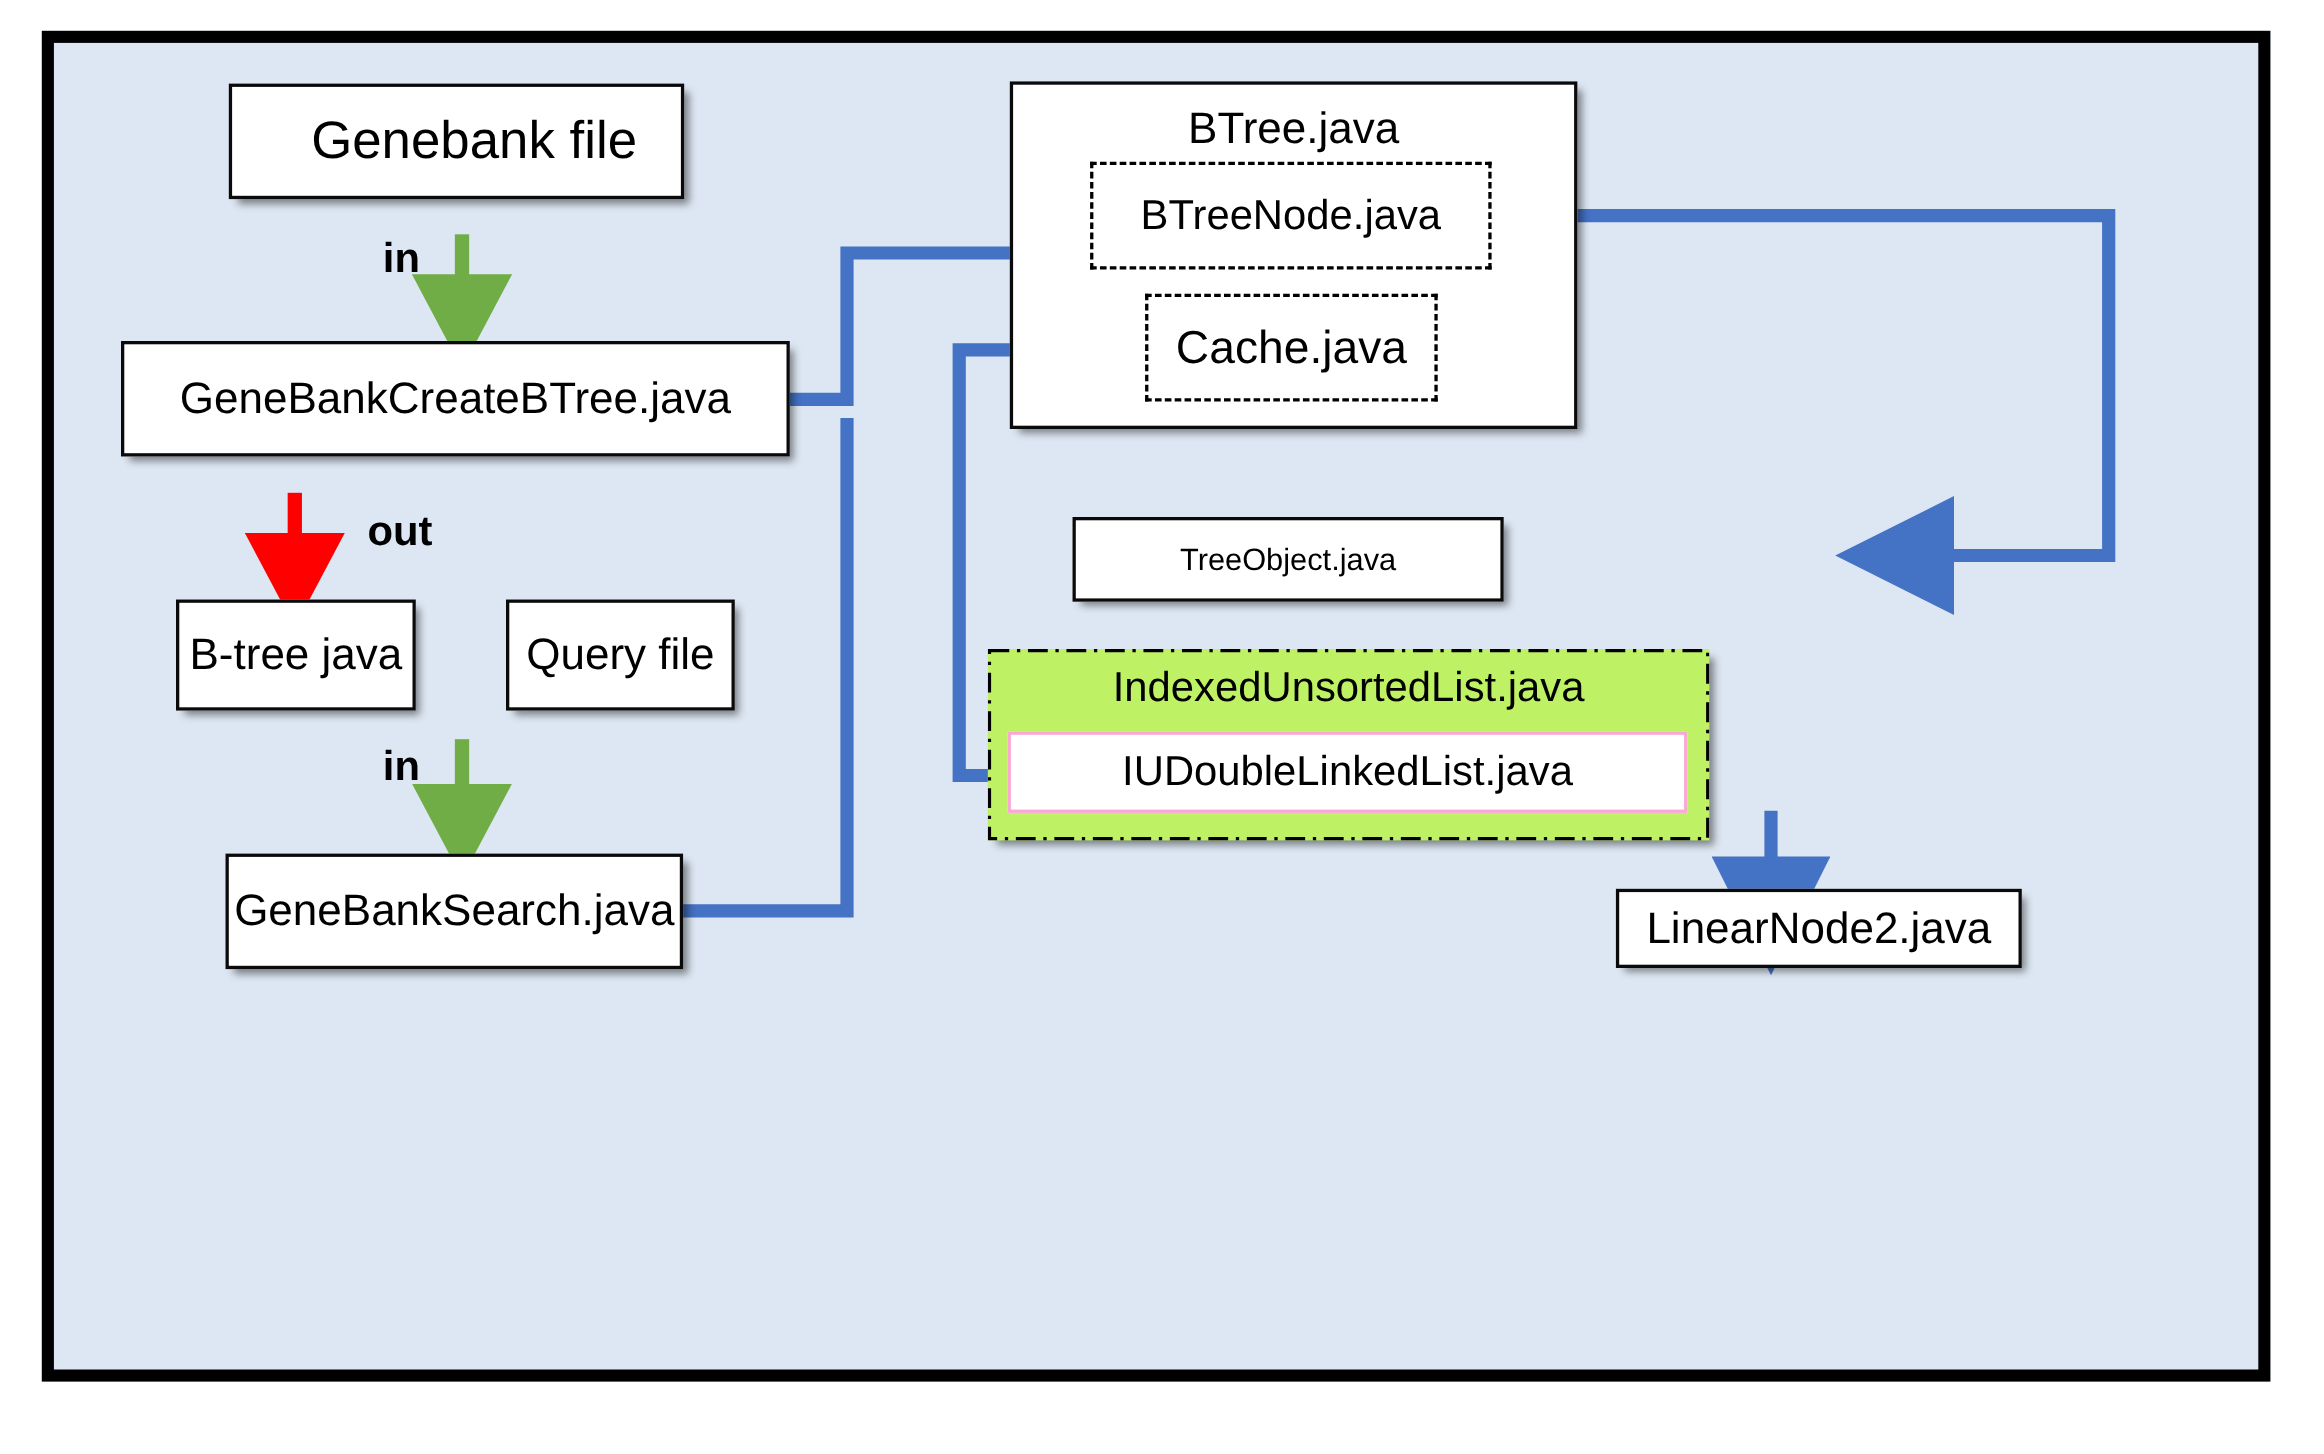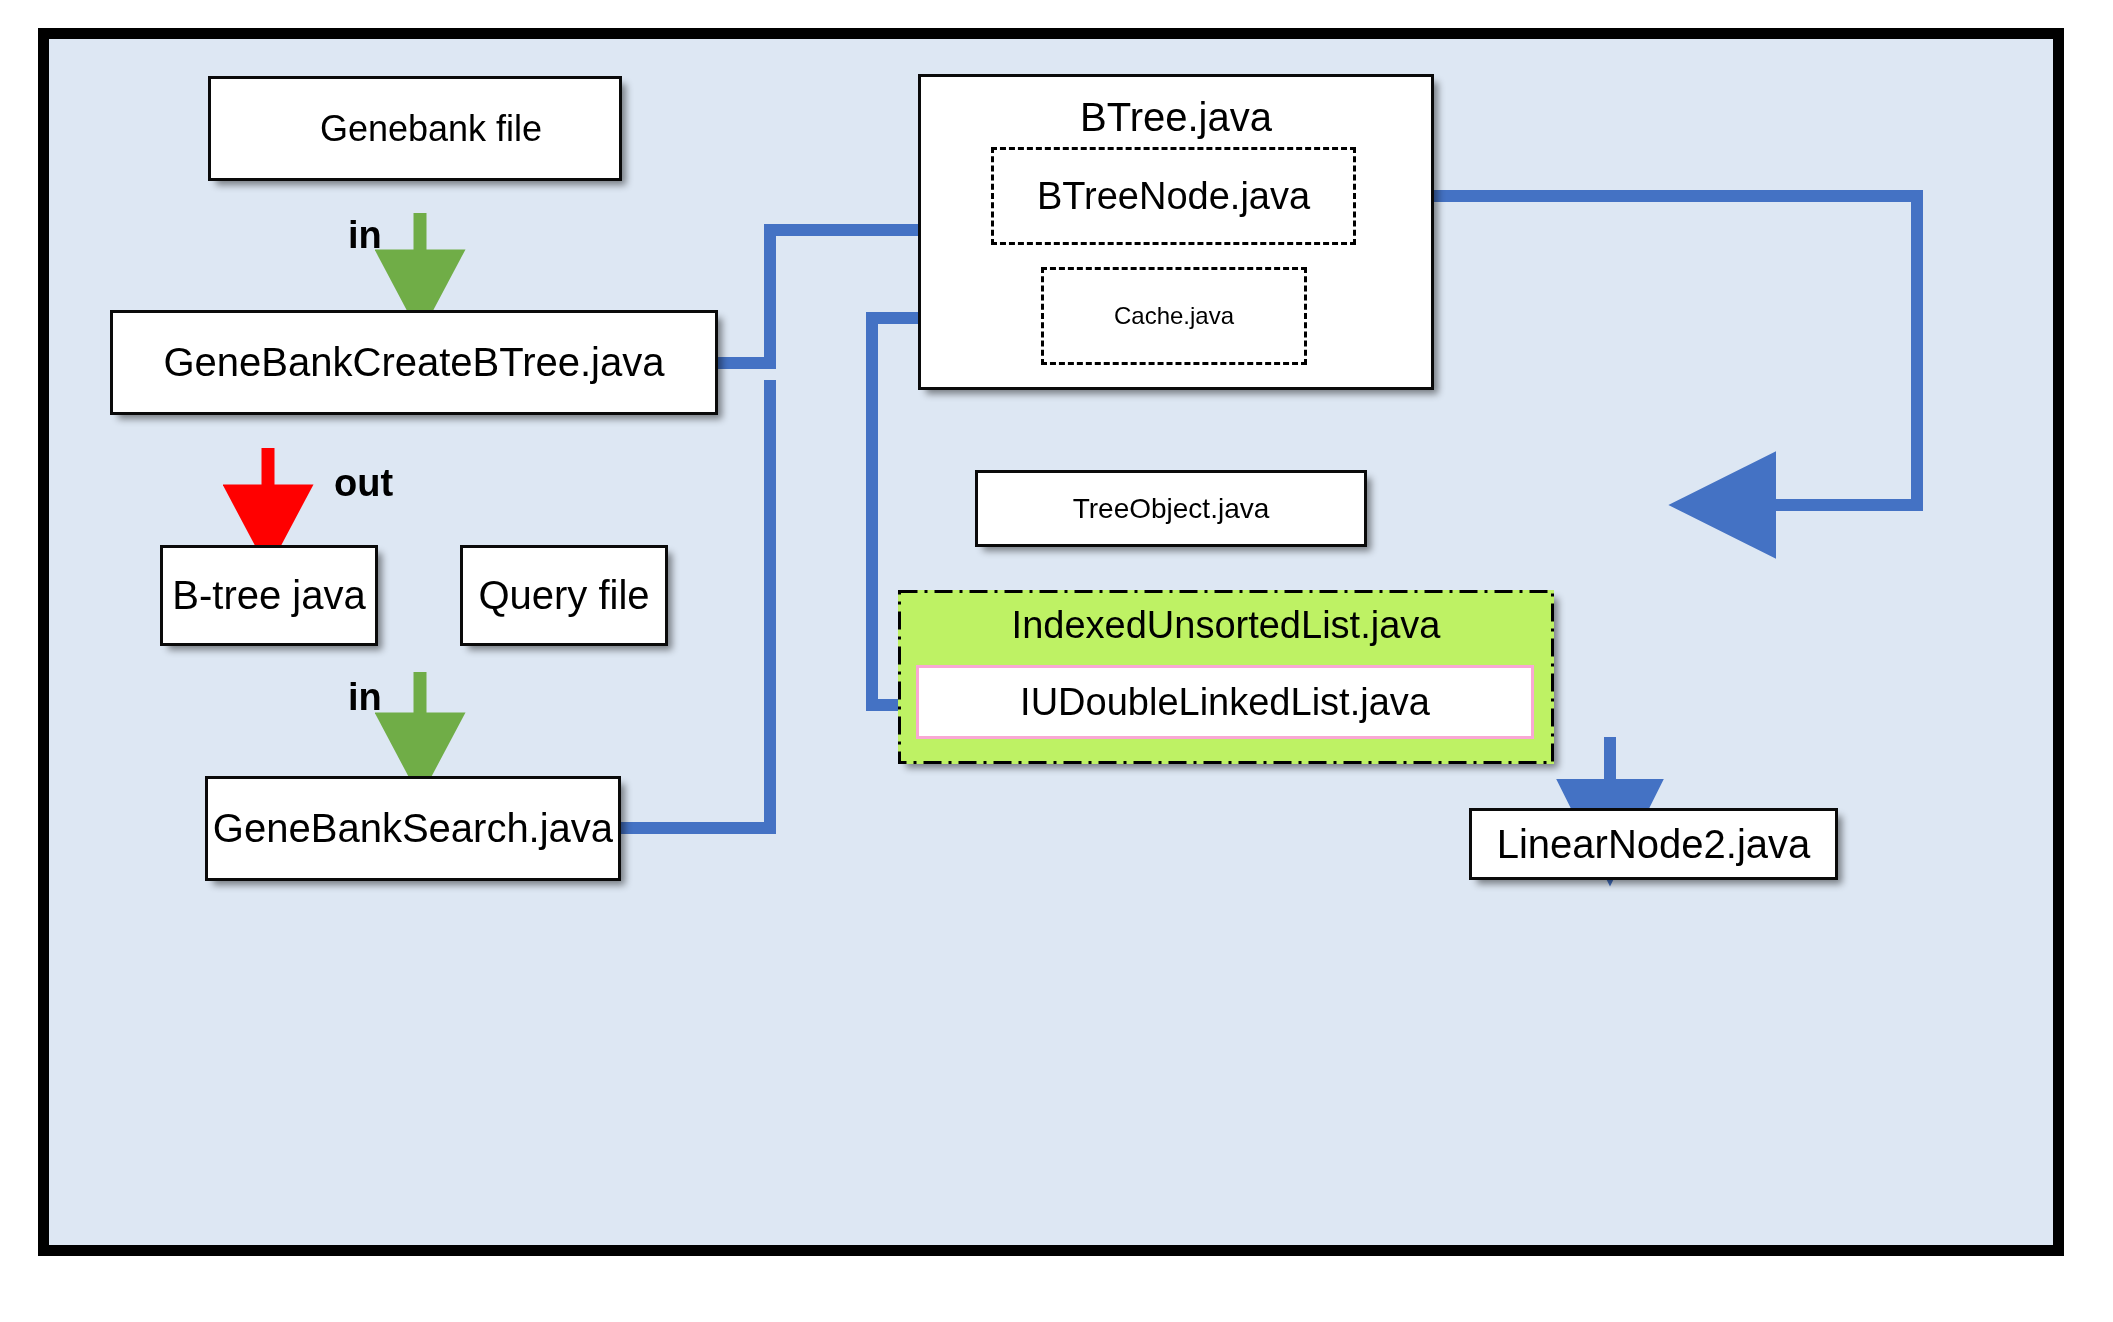--- a/index.html
+++ b/index.html
@@ -96,21 +96,21 @@
 
     <path d="M 1330 318 L 872 318 L 872 705 L 1000 705" fill="none" stroke="#4472c4" stroke-width="12" stroke-linejoin="miter" marker-end="url(#bluearrow)"></path>
 
     <path d="M 1357 196 L 1917 196 L 1917 505 L 1750 505" fill="none" stroke="#4472c4" stroke-width="12" stroke-linejoin="miter" marker-end="url(#bluearrow)"></path>
 
     <path d="M 1610 737 L 1610 805" fill="none" stroke="#4472c4" stroke-width="12" marker-end="url(#bluearrow)"></path>
 
     <path d="M 290 153 q 4 -5 8 0 t 8 0 t 8 0 t 8 0 t 8 0 t 8 0 t 8 0 t 8 0 t 8 0 t 8 0 t 8 0 t 8 0 t 8 0 t 8 0 t 8 0 t 8 0 t 8 0 t 8 0 t 8 0 t 8 0 t 8 0 t 8 0" fill="none" stroke="#e03b3b" stroke-width="2.4"></path>
   </svg>
 
-  <div class="box" style="left:208px;top:76px;width:414px;height:105px;font-size:36px;padding-left:32px;">
+  <div class="box" style="left:208px;top:76px;width:414px;height:105px;font-size:48px;padding-left:32px;">
     <span>Genebank file</span>
   </div>
 
   <div class="lbl" style="left:348px;top:214px;font-size:38px;">
     <span>in</span>
   </div>
 
   <div class="box" style="left:110px;top:310px;width:608px;height:105px;font-size:40px;">
     <span>GeneBankCreateBTree.java</span>
   </div>
@@ -135,21 +135,21 @@
     <span>GeneBankSearch.java</span>
   </div>
 
   <div class="box" style="left:918px;top:74px;width:516px;height:316px;display:block;">
     <div class="title-in-box" style="top:18px;font-size:40px;">BTree.java</div>
 
     <div class="box-dashed" style="left:70px;top:70px;width:365px;height:98px;font-size:38px;">
       <span>BTreeNode.java</span>
     </div>
 
-    <div class="box-dashed" style="left:120px;top:190px;width:266px;height:98px;font-size:24px;">
+    <div class="box-dashed" style="left:120px;top:190px;width:266px;height:98px;font-size:42px;">
       <span>Cache.java</span>
     </div>
   </div>
 
   <div class="box" style="left:975px;top:470px;width:392px;height:77px;font-size:28px;">
     <span>TreeObject.java</span>
   </div>
 
   <div style="position:absolute;left:898px;top:590px;width:656px;height:174px;
               background:#bef264;box-sizing:border-box;

